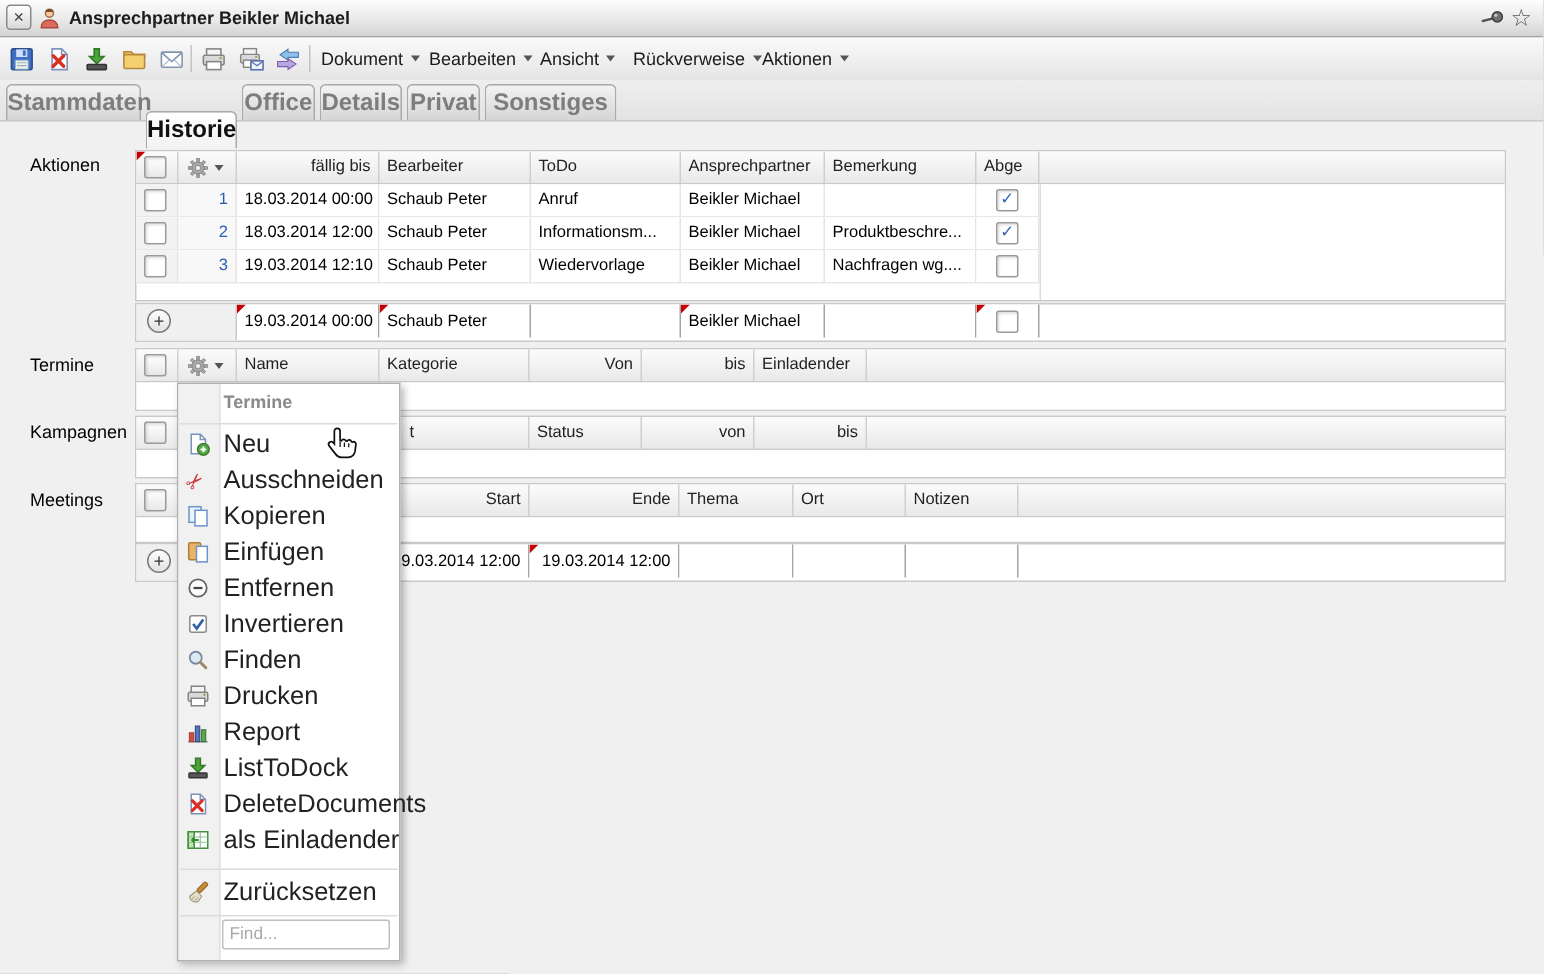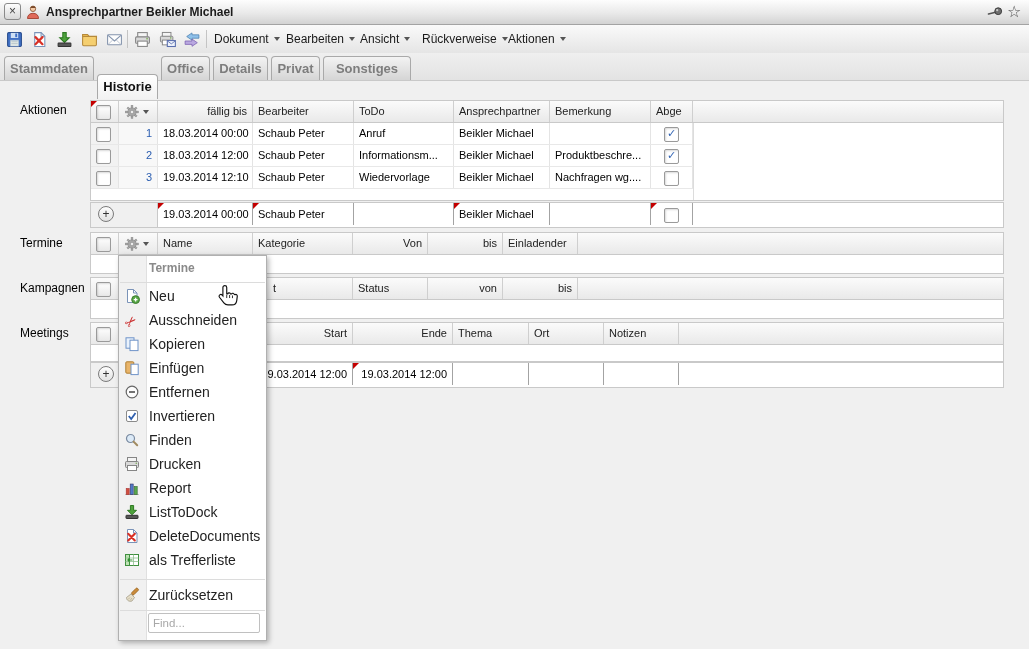--- a/index.html
+++ b/index.html
@@ -16,21 +16,21 @@
   
   #toolbar{left:0;top:25px;width:1029px;height:28px;
     background:linear-gradient(#fafafa,#e5e5e5);border-bottom:1px solid #c2c2c2;}
   .tbtn{top:3px;width:22px;height:22px;display:flex;align-items:center;justify-content:center;}
   .tsep{top:5px;width:1px;height:18px;background:#c4c4c4;}
   .tmenu{top:0;height:28px;display:flex;align-items:center;gap:5px;padding:0 6px;font-size:12px;color:#1a1a1a;}
   .dar{width:0;height:0;border-left:3.5px solid transparent;border-right:3.5px solid transparent;border-top:4px solid #555;}
   
   #tabstrip{left:0;top:53px;width:1029px;height:27px;background:linear-gradient(#efefef,#e3e3e3);border-bottom:1px solid #c9c9c9;}
   .tab{top:3px;height:24px;border:1px solid #a9a9a9;border-bottom:none;border-radius:4px 4px 0 0;
-    background:linear-gradient(#f3f3f3,#d5d5d5);color:#7d7d7d;font-weight:bold;font-size:13px;
+    background:linear-gradient(#f3f3f3,#d5d5d5);color:#7d7d7d;font-weight:bold;font-size:16px;
     text-align:center;line-height:24px;box-sizing:border-box;}
   .tab.active{background:linear-gradient(#ffffff,#f2f2f2);color:#111;height:25px;z-index:2;margin-top:18px;}
   
   .seclabel{left:20px;font-size:12px;color:#000;}
   .grid{background:#fff;border:1px solid #c9c9c9;box-sizing:content-box;}
   .ghead{position:absolute;left:0;right:0;top:0;height:22px;background:linear-gradient(#fbfbfb,#e9e9e9);border-bottom:1px solid #c9c9c9;box-sizing:border-box;}
   .hcell{position:absolute;top:0;height:21px;line-height:21px;border-right:1px solid #cfcfcf;
     padding:0 5px;box-sizing:border-box;font-size:11px;color:#222;white-space:nowrap;overflow:hidden;}
   .grow{position:absolute;left:0;right:0;height:22px;border-bottom:1px solid #e8e8e8;box-sizing:border-box;background:#fff;}
   .cell{position:absolute;top:0;height:21px;line-height:21px;border-right:1px solid #e4e4e4;
@@ -51,21 +51,21 @@
   .acell{position:absolute;top:0;height:22px;line-height:22px;border-right:1px solid #a3a3a3;padding:0 5px;
     box-sizing:border-box;font-size:11px;white-space:nowrap;overflow:hidden;background:#fff;}
   
   #menu{left:118px;top:255px;width:149px;height:386px;background:#fff;border:1px solid #b0b0b0;
     box-shadow:2px 2px 5px rgba(0,0,0,.28);z-index:50;box-sizing:border-box;}
   #menu .gutter{position:absolute;left:0;top:0;bottom:0;width:27px;background:#f1f1f1;border-right:1px solid #e0e0e0;}
   .mtitle{position:absolute;left:30px;top:5px;font-size:12px;font-weight:bold;color:#8a8a8a;}
   .msep{position:absolute;left:1px;right:1px;height:1px;background:#dcdcdc;}
   .mi{position:absolute;left:0;width:100%;height:24px;}
   .mi .micon{position:absolute;left:5px;top:4px;width:16px;height:16px;}
-  .mi .mlabel{position:absolute;left:30px;top:0;height:24px;line-height:24px;font-size:14px;color:#222;white-space:nowrap;text-align:center;}
+  .mi .mlabel{position:absolute;left:30px;top:0;height:24px;line-height:24px;font-size:17px;color:#222;white-space:nowrap;text-align:center;}
   #findbox{position:absolute;left:29px;top:357px;width:112px;height:20px;border:1px solid #c0c0c0;border-radius:2px;
     background:#fff;font-family:"Liberation Sans",sans-serif;font-size:11.5px;color:#444;padding:0 4px;box-sizing:border-box;outline:none;}
   #findbox::placeholder{color:#a8a8a8;}
   #cursor{left:216px;top:284px;z-index:60;}
   .scissors{font-family:"DejaVu Sans",sans-serif;color:#c33;font-size:14px;display:inline-block;transform:rotate(-45deg);line-height:16px;}
 </style>
 </head>
 <body>
 
 <svg width="0" height="0" style="position:absolute">
@@ -451,21 +451,21 @@
     </div>
     <div class="mi" style="top:292px">
       <span class="micon">
         <svg width="16" height="16" viewBox="0 0 16 16">
           <rect x="1.5" y="2.5" width="13" height="11" fill="#fff" stroke="#3f8f3f"></rect>
           <rect x="1.5" y="2.5" width="4" height="11" fill="#bfe3b4" stroke="#3f8f3f"></rect>
           <path d="M1.5 6 h13 M1.5 9.5 h13 M9.5 2.5 v11" stroke="#8fbf8f" stroke-width="0.8"></path>
           <path d="M8.5 8 l-4.5 0 M5.5 6.2 L4 8 l1.5 1.8" stroke="#2f8f2f" stroke-width="1.2" fill="none"></path>
           </svg>
       </span>
-      <span class="mlabel">als Trefferliste</span>
+      <span class="mlabel">als Einladender</span>
     </div>
 
     <div class="msep" style="top:323px"></div>
 
     <div class="mi" style="top:327px">
       <span class="micon">
         <svg width="16" height="16" viewBox="0 0 16 16">
           <rect x="9.5" y="0.5" width="3" height="8" rx="1" transform="rotate(45 11 4.5)" fill="#c98a3a" stroke="#96621f" stroke-width="0.7"></rect>
           <path d="M2.5 10.5 l4.5-3.5 3.5 3.5 -2.5 3.5 c-2.5 1-5.5-0.5-5.5-3.5z" fill="#e7dfc9" stroke="#9a917a" stroke-width="0.7"></path>
           <path d="M4 12.5 l2-2 M6 13.5 l2-2.5" stroke="#b0a88e" stroke-width="0.7"></path>

